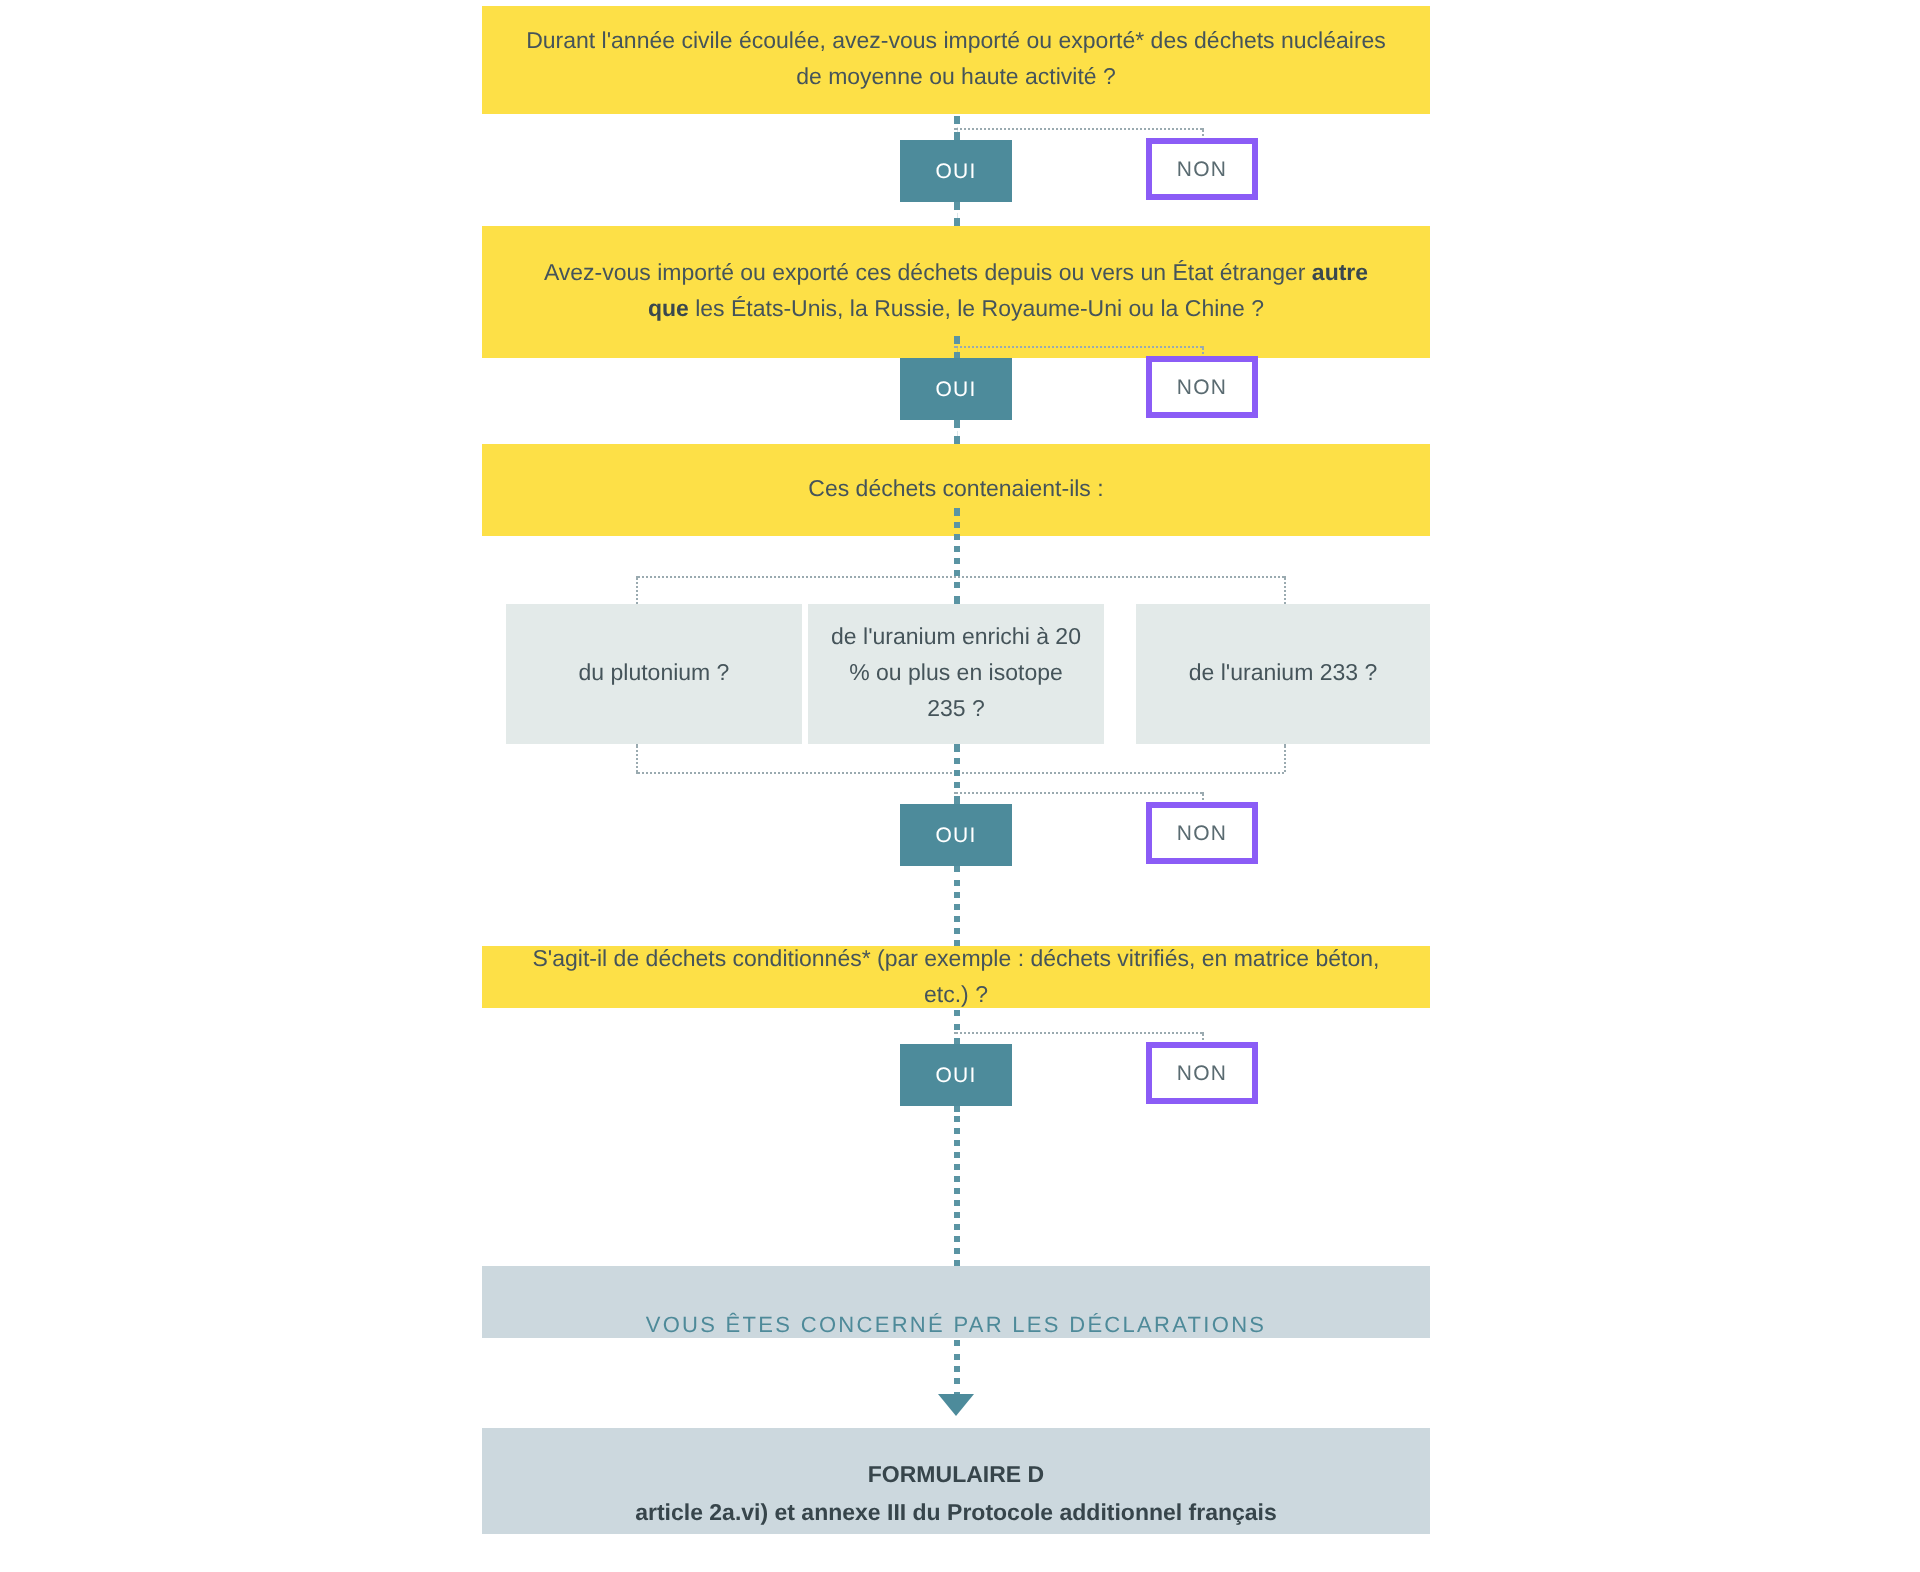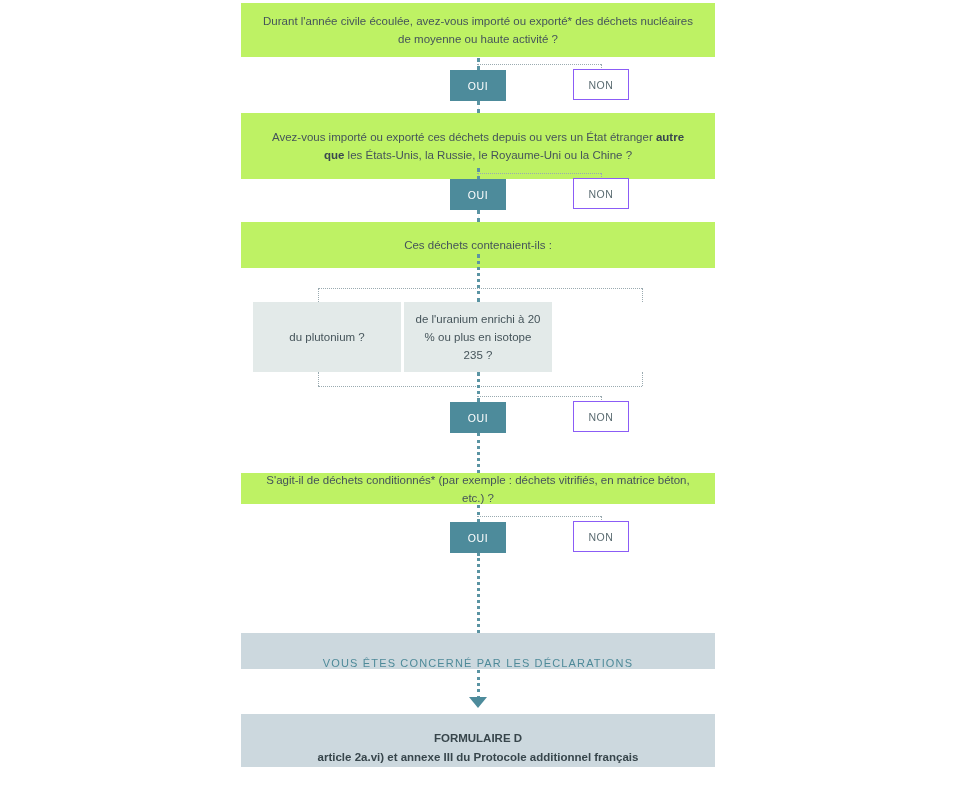--- a/index.html
+++ b/index.html
@@ -18,21 +18,21 @@
   .flow {
     position: absolute;
     left: 0;
     top: 0;
     width: 960px;
     height: 786px;
   }
   
   .qbox {
     position: absolute;
-    background: #bef264;
+    background: #fde047;
     display: flex;
     align-items: center;
     justify-content: center;
     text-align: center;
     font-size: 11.5px;
     line-height: 18px;
     color: #45545a;
     box-sizing: border-box;
     padding: 4px 22px;
   }
@@ -88,21 +88,21 @@
     justify-content: center;
     font-size: 10.5px;
     letter-spacing: 0.6px;
     box-sizing: border-box;
   }
   .non {
     position: absolute;
     width: 56px;
     height: 31px;
     background: #ffffff;
-    border: 1px solid #8b5cf6;
+    border: 3px solid #8b5cf6;
     color: #5a6b71;
     display: flex;
     align-items: center;
     justify-content: center;
     font-size: 10.5px;
     letter-spacing: 0.6px;
     box-sizing: border-box;
   }
 
   
@@ -184,20 +184,23 @@
   <div class="hdot" style="left:318px; top:288px; width:324px;"></div>
   <div class="vdot-thin" style="left:318px; top:288px; height:14px;"></div>
   <div class="vdot-thin" style="left:642px; top:288px; height:14px;"></div>
 
   <div class="optbox" style="left:241px; top:302px; width:148px; height:70px;margin-left:12px;">
     <span>du plutonium ?</span>
   </div>
   <div class="optbox" style="left:404px; top:302px; width:148px; height:70px;">
     <span>de l'uranium enrichi à 20 % ou plus en isotope 235 ?</span>
   </div>
+  <div class="optbox" style="left:568px; top:302px; width:147px; height:70px;">
+    <span>de l'uranium 233 ?</span>
+  </div>
 
   <div class="vdot-thin" style="left:318px; top:372px; height:14px;"></div>
   <div class="vdot-thin" style="left:642px; top:372px; height:14px;"></div>
   <div class="hdot" style="left:318px; top:386px; width:324px;"></div>
   <div class="vdot" style="left:477px; top:372px; height:30px;"></div>
 
   <div class="hdot" style="left:477px; top:396px; width:124px;"></div>
   <div class="vdot-thin" style="left:601px; top:396px; height:6px;"></div>
 
   <div class="oui" style="left:450px; top:402px;">

